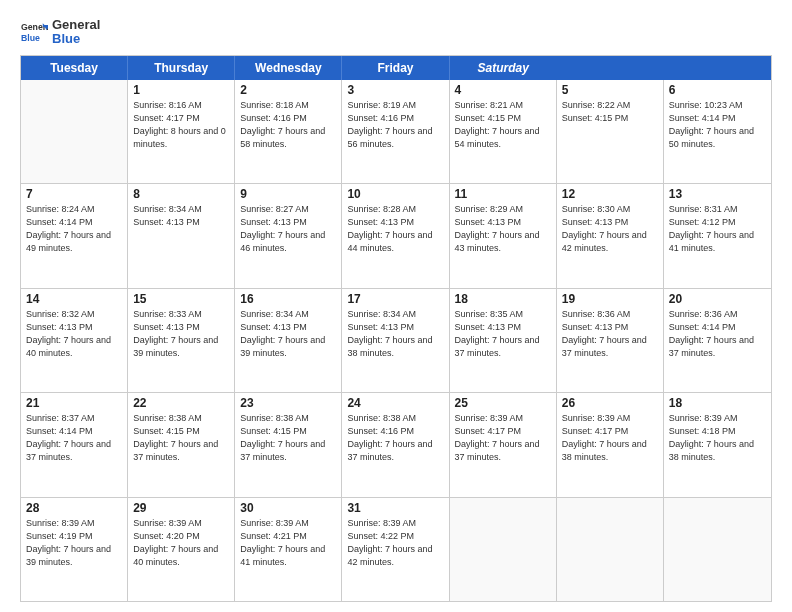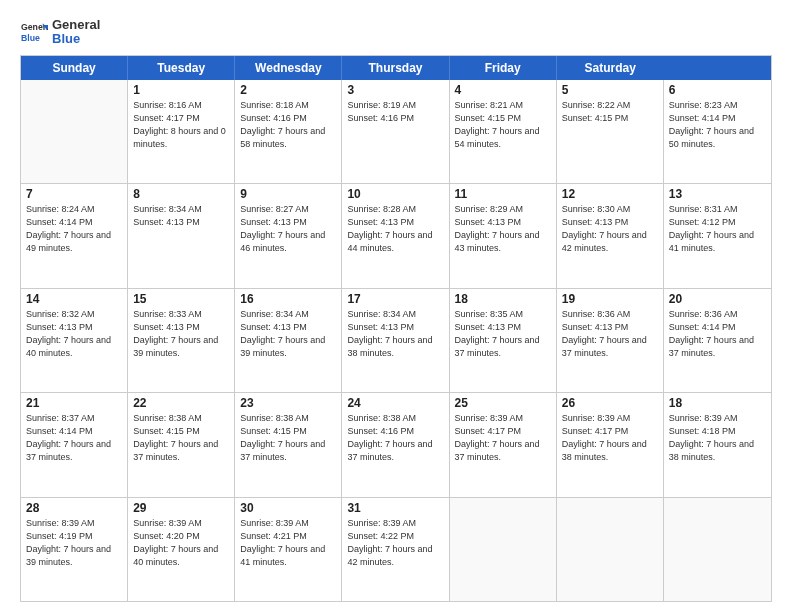--- a/index.html
+++ b/index.html
@@ -57,21 +57,21 @@
       background: #2563c7;
     }
     .cal-header-cell {
       color: #fff;
       font-size: 12px;
       font-weight: bold;
       text-align: center;
       padding: 5px 2px;
       border-right: 1px solid #4a7fd4;
     }
-    .cal-header-cell:last-child { border-right: none; }
+    .cal-header-cell:last-child { border-right: none; font-style: italic; }
     .cal-body {
       display: flex;
       flex-direction: column;
       flex: 1;
     }
     .cal-row {
       display: grid;
       grid-template-columns: repeat(7, 1fr);
       flex: 1;
       border-top: 1px solid #ccc;
@@ -119,24 +119,23 @@
       </div>
     </div>
     <div class="title-block">
       <div class="month-title"></div>
       <div class="subtitle"></div>
     </div>
   </div>
 
   <div class="calendar">
     <div class="cal-header">
-    <div class="cal-header-cell">Sunday</div>
         <div class="cal-header-cell">Tuesday</div>
+        <div class="cal-header-cell">Thursday</div>
         <div class="cal-header-cell">Wednesday</div>
-        <div class="cal-header-cell">Thursday</div>
         <div class="cal-header-cell">Friday</div>
         <div class="cal-header-cell">Saturday</div>
       </div>
     <div class="cal-body">
     <div class="cal-row">
           <div class="cal-cell empty"></div>
           <div class="cal-cell">
             <div class="day-num">1</div>
             <div class="cell-line">Sunrise: 8:16 AM</div>
             <div class="cell-line">Sunset: 4:17 PM</div>
@@ -145,35 +144,36 @@
           <div class="cal-cell">
             <div class="day-num">2</div>
             <div class="cell-line">Sunrise: 8:18 AM</div>
             <div class="cell-line">Sunset: 4:16 PM</div>
             <div class="cell-line">Daylight: 7 hours and 58 minutes.</div>
           </div>
           <div class="cal-cell">
             <div class="day-num">3</div>
             <div class="cell-line">Sunrise: 8:19 AM</div>
             <div class="cell-line">Sunset: 4:16 PM</div>
+            <div class="cell-line">Daylight: 7 hours and 56 minutes.</div>
           </div>
           <div class="cal-cell">
             <div class="day-num">4</div>
             <div class="cell-line">Sunrise: 8:21 AM</div>
             <div class="cell-line">Sunset: 4:15 PM</div>
             <div class="cell-line">Daylight: 7 hours and 54 minutes.</div>
           </div>
           <div class="cal-cell">
             <div class="day-num">5</div>
             <div class="cell-line">Sunrise: 8:22 AM</div>
             <div class="cell-line">Sunset: 4:15 PM</div>
           </div>
           <div class="cal-cell">
             <div class="day-num">6</div>
-            <div class="cell-line">Sunrise: 8:23 AM</div>
+            <div class="cell-line">Sunrise: 10:23 AM</div>
             <div class="cell-line">Sunset: 4:14 PM</div>
             <div class="cell-line">Daylight: 7 hours and 50 minutes.</div>
           </div>
         </div>
         <div class="cal-row">
           <div class="cal-cell">
             <div class="day-num">7</div>
             <div class="cell-line">Sunrise: 8:24 AM</div>
             <div class="cell-line">Sunset: 4:14 PM</div>
             <div class="cell-line">Daylight: 7 hours and 49 minutes.</div>

